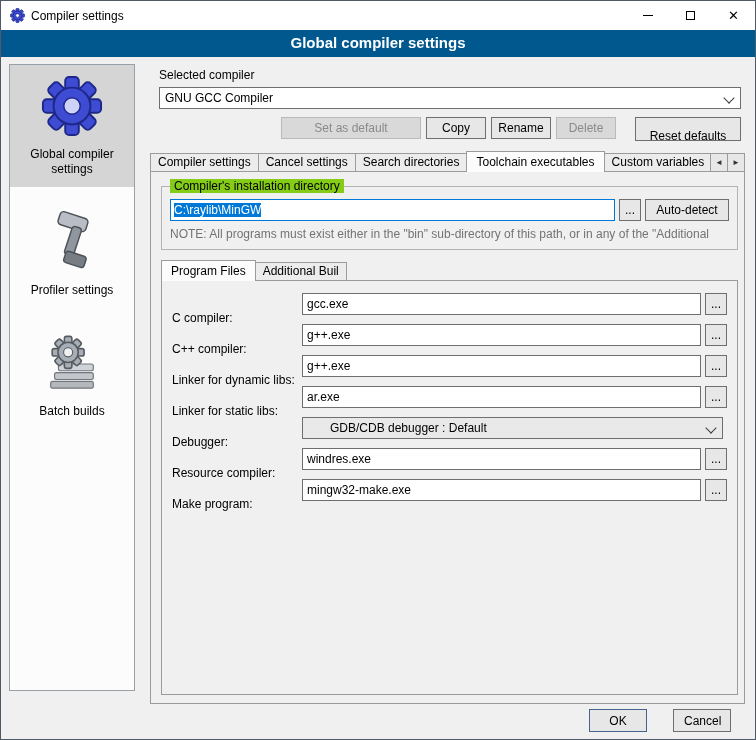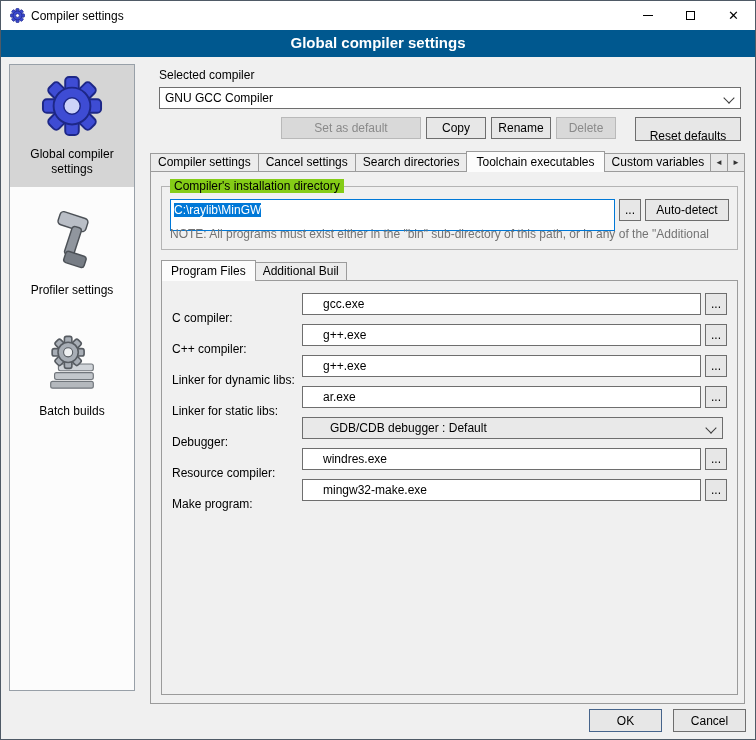--- a/index.html
+++ b/index.html
@@ -35,33 +35,33 @@
   .tabs-inner{display:flex;align-items:flex-end;height:21px;}
   .tab{box-sizing:border-box;height:19px;line-height:17px;padding:0 7px;background:#ececec;border:1px solid #9b9b9b;margin-left:-1px;flex:0 0 auto;}
   .tab:first-child{margin-left:0;}
   .tab.active{height:21px;line-height:20px;background:#fcfcfc;border-bottom:none;padding:0 9px;position:relative;z-index:3;}
   .tab-arrows{position:absolute;right:0;bottom:0;display:flex;z-index:4;}
   .arrow-btn{box-sizing:border-box;width:18px;height:19px;background:#e7e7e7;border:1px solid #9b9b9b;font-size:8px;padding:0;line-height:16px;color:#333;font-family:inherit;margin-left:-1px;}
   .tabpanel{position:absolute;top:107px;left:4px;width:595px;height:533px;border:1px solid #9b9b9b;background:#f0f0f0;box-sizing:border-box;}
   .groupbox{position:absolute;top:14px;left:10px;right:6px;height:62px;border:1px solid #b4b4b4;}
   .group-label{position:absolute;top:-8px;left:8px;background:#84cc16;padding:0 4px;}
   .dirrow{position:absolute;top:12px;left:8px;right:8px;display:flex;gap:4px;}
-  .dirinput{flex:1;box-sizing:border-box;height:32px;background:#fff;border:1px solid #0078d7;line-height:20px;padding:0 3px;overflow:hidden;white-space:nowrap;}
+  .dirinput{flex:1;box-sizing:border-box;height:22px;background:#fff;border:1px solid #0078d7;line-height:20px;padding:0 3px;overflow:hidden;white-space:nowrap;}
   .sel-text{background:#0078d7;color:#fff;}
   .browse-btn{width:22px;padding:0;flex:0 0 auto;}
   .autodetect-btn{width:84px;padding:0;flex:0 0 auto;}
   .note{position:absolute;top:40px;left:8px;right:-6px;color:#737373;white-space:nowrap;overflow:hidden;}
   .innerstrip{position:absolute;top:88px;left:10px;right:6px;height:21px;overflow:hidden;}
   .innerpanel{position:absolute;top:108px;left:10px;right:6px;bottom:8px;border:1px solid #9b9b9b;padding:12px 10px;box-sizing:border-box;background:#f0f0f0;}
   .frow{display:flex;align-items:center;height:22px;margin-bottom:9px;}
   .flabel{width:130px;flex:0 0 auto;margin-top:28px;}
-  .finput{flex:1;box-sizing:border-box;height:22px;border:1px solid #6e6e6e;background:#fff;font-family:inherit;font-size:12px;padding:0 20px;min-width:0;}
+  .finput{flex:1;box-sizing:border-box;height:22px;border:1px solid #6e6e6e;background:#fff;font-family:inherit;font-size:12px;padding:0 4px;min-width:0;}
   .frow .browse-btn{margin-left:4px;}
   .fselect{flex:1;background:#e9e9e9;margin-right:4px;padding-left:27px;}
-  .footer-btn{position:absolute;top:708px;width:73px;height:23px;}
+  .footer-btn{position:absolute;top:708px;width:58px;height:23px;}
   .ok-btn{left:588px;border-color:#46648b;}
   .cancel-btn{left:672px;}
 </style>
 </head>
 <body>
 
 <svg width="0" height="0" style="position:absolute">
   <defs>
     <g id="gear">
       <rect x="-7" y="-30" width="14" height="60" rx="4"></rect>

